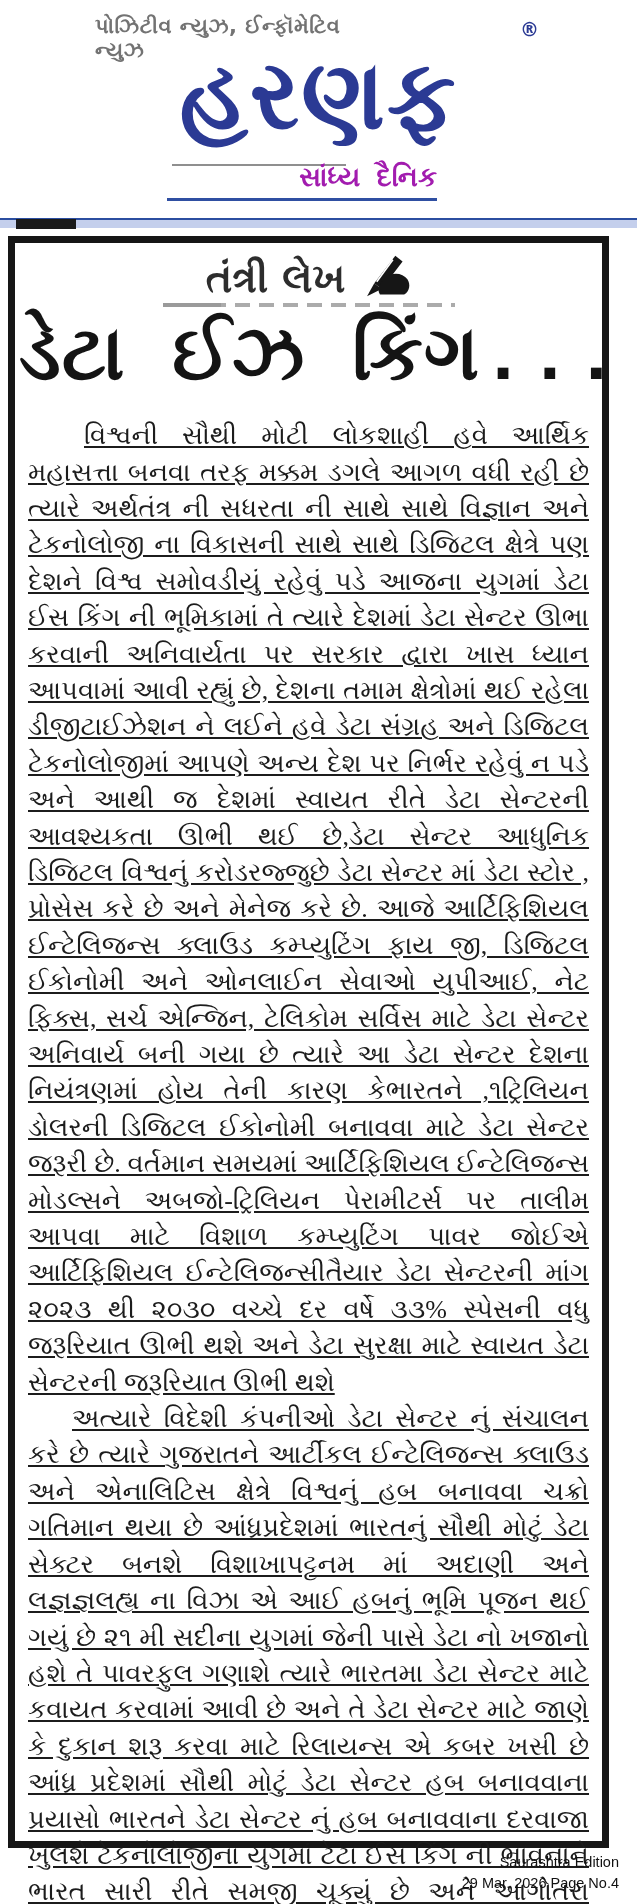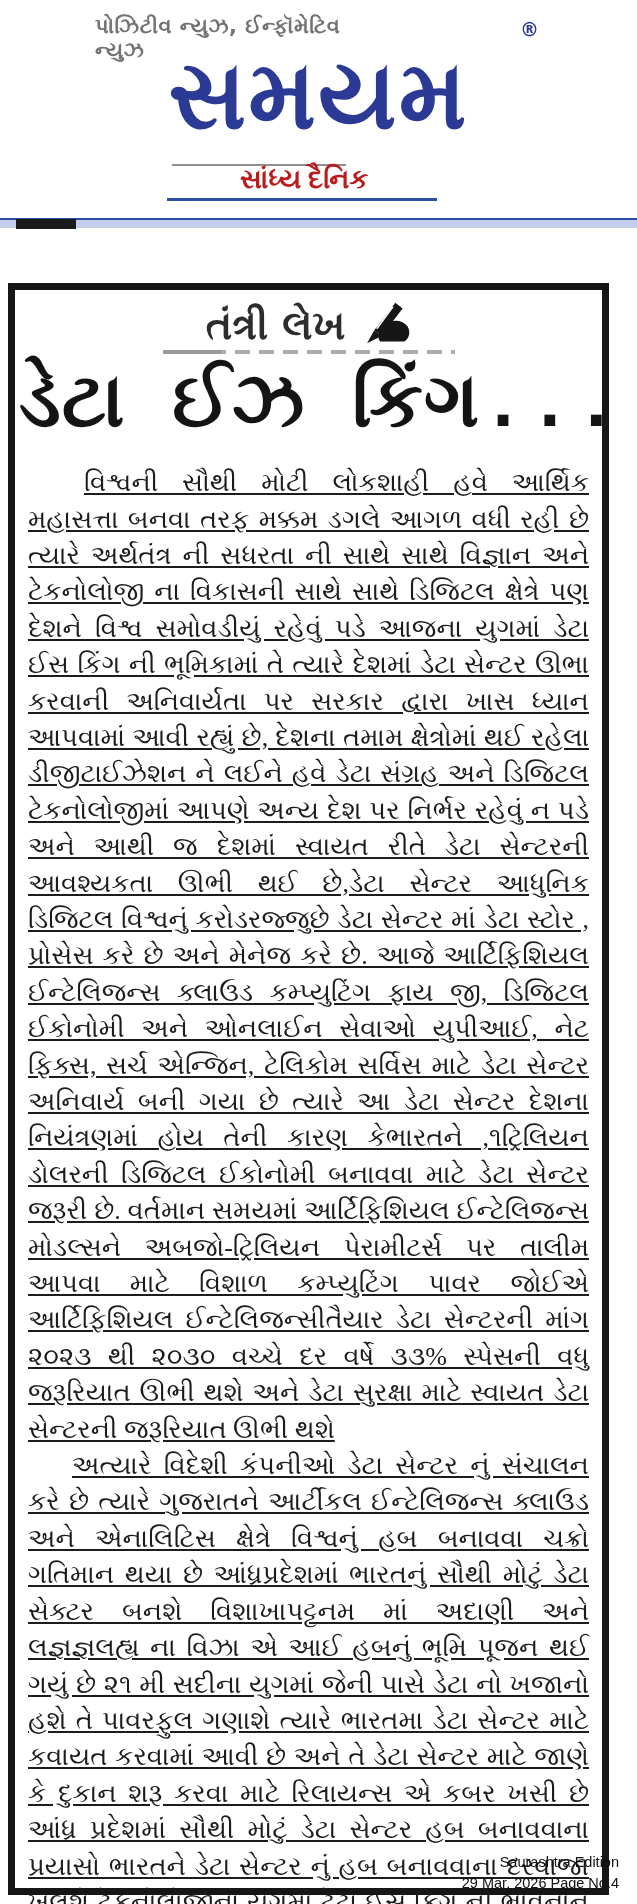--- a/index.html
+++ b/index.html
@@ -22,37 +22,37 @@
     font-weight:bold;font-size:96px;line-height:118px;color:#2b3a94;
     letter-spacing:2px;
   }
   .regmark{
     left:520px;top:18px;
     font-family:"DejaVu Sans",sans-serif;
     font-size:19px;color:#2b3a94;font-weight:bold;
   }
   .gray-line{left:172px;top:164px;width:174px;height:2px;background:#8f8f8f;}
   .subtitle{
-    left:240px;top:162px;width:197px;
-    font-family:Liberation Serif, serif;
-    font-weight:bold;font-size:27px;line-height:34px;color:#b91c1c;
+    left:240px;top:162px;width:197px;text-align:right;
+    font-family:Liberation Mono, monospace;
+    font-weight:bold;font-size:27px;line-height:34px;color:#a21caf;
   }
   .blue-line{left:167px;top:198px;width:270px;height:3px;background:#2f4fa2;}
 
   
   .band{
     left:0;top:218px;width:637px;height:10px;
     background:linear-gradient(#2b4ea0 0 2px,#c4cfec 2px 100%);
   }
   .band-chip{left:16px;top:219px;width:60px;height:10px;background:#1a1a1a;}
 
   
   .article-box{
     left:8px;top:236px;width:601px;height:1612px;box-sizing:border-box;
-    border:7px solid #161616;background:#ffffff;margin-top:47px;
+    border:7px solid #161616;background:#ffffff;
   }
   .section-head{
     margin-top:12px;display:flex;justify-content:center;align-items:center;gap:12px;
   }
   .section-title{
     font-family:"DejaVu Sans","Liberation Sans",sans-serif;
     font-weight:600;font-size:40px;color:#2d2d2d;line-height:46px;
   }
   .pen-icon{display:inline-block;}
   .dashed-underline{
@@ -82,21 +82,21 @@
     right:18px;top:1852px;text-align:right;
     font-family:Liberation Sans, sans-serif;
     font-size:14.5px;line-height:21px;color:#111111;
   }
 </style>
 </head>
 <body>
 
 <div class="abs tagline">પોઝિટીવ ન્યુઝ, ઈન્ફૉમેટિવ ન્યુઝ</div>
 
-<div class="abs logo">સમયમ</div>
+<div class="abs logo">હરણફ</div>
 
 <div class="abs regmark">®</div>
 
 <div class="abs gray-line"></div>
 <div class="abs subtitle">સાંધ્ય દૈનિક</div>
 <div class="abs blue-line"></div>
 
 <div class="abs band"></div>
 <div class="abs band-chip"></div>
 

